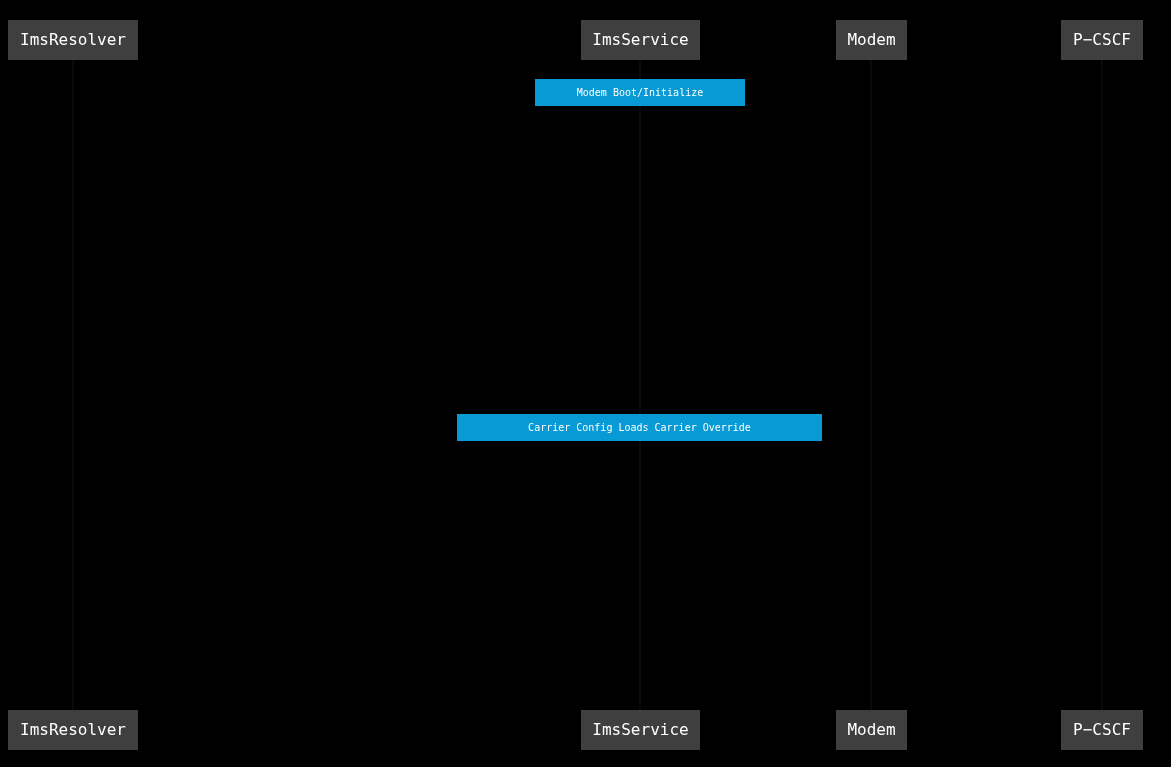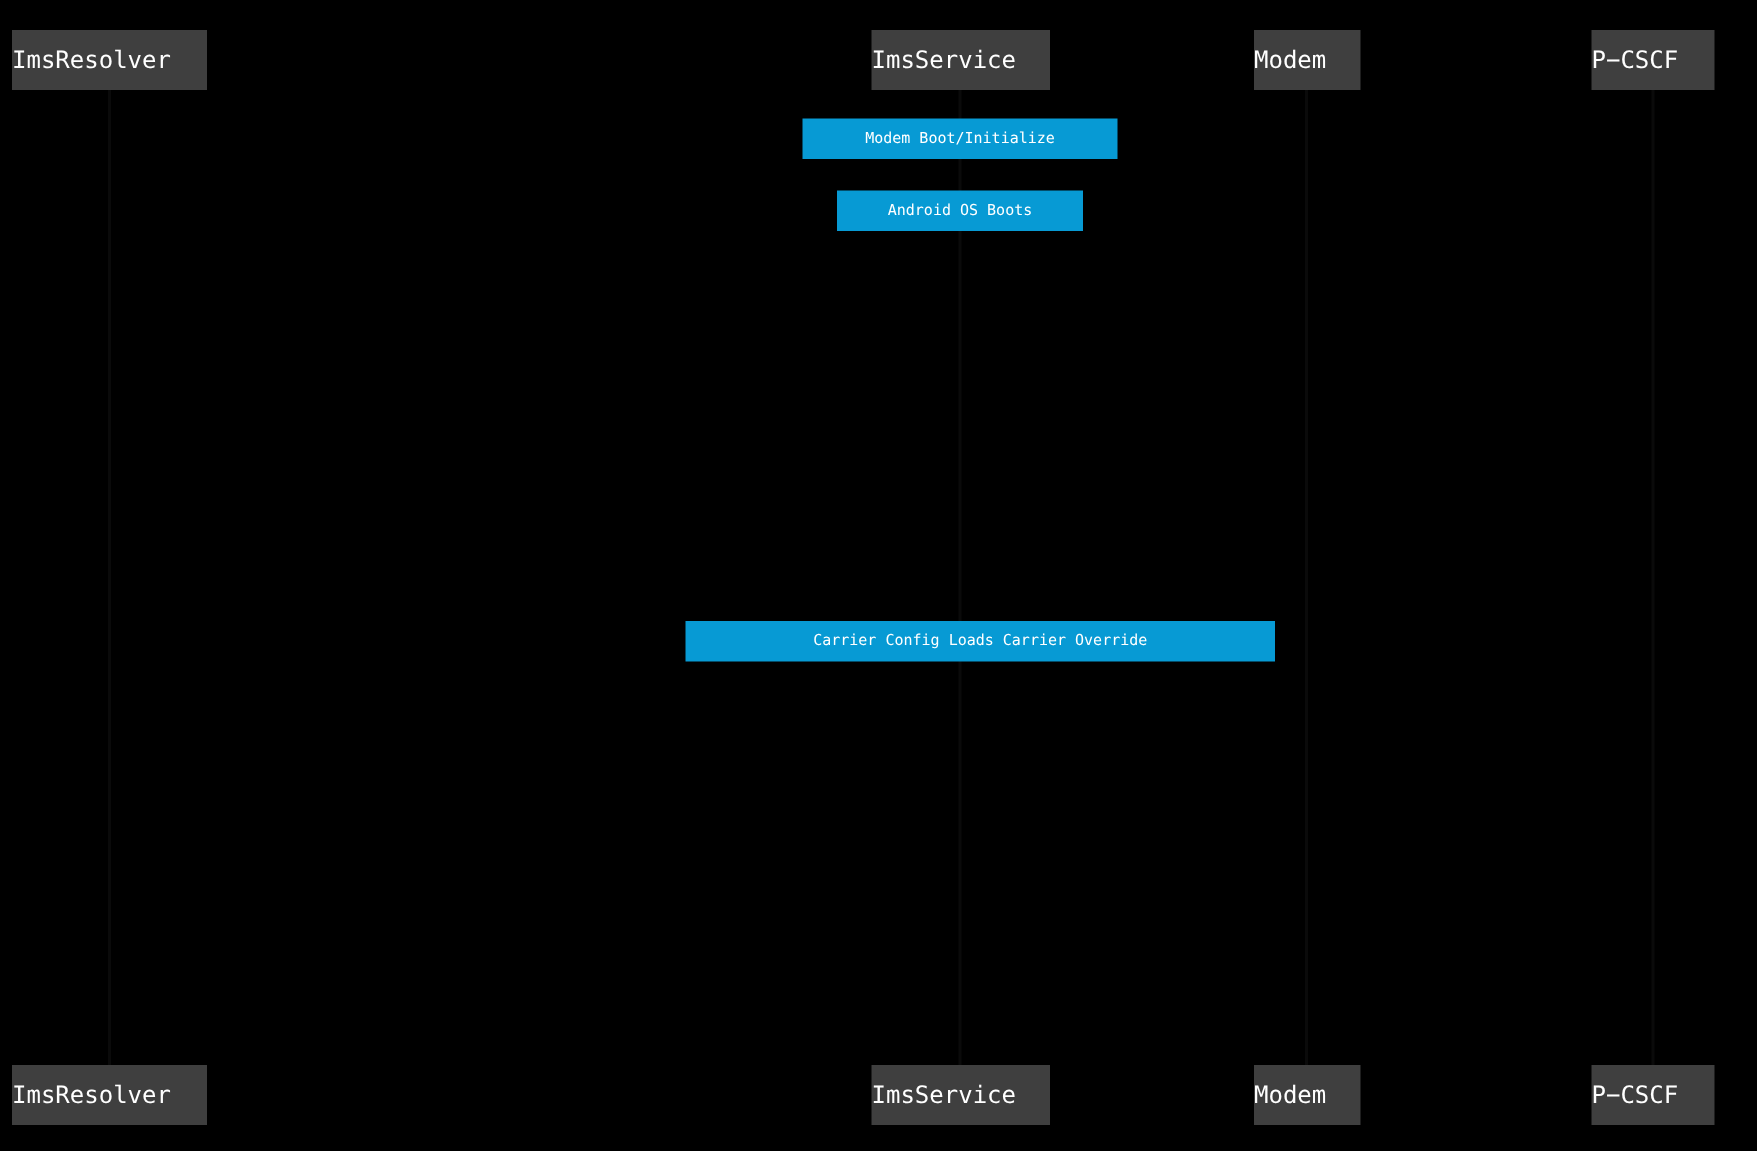--- a/index.html
+++ b/index.html
@@ -35,21 +35,21 @@
   }
 
   
   .participant {
     position: absolute;
     box-sizing: border-box;
     background: #3f3f3f;
     color: #ffffff;
     height: 40px;
     line-height: 40px;
-    text-align: left;
+    text-align: center;
     font-size: 16px;
     font-family: "DejaVu Sans Mono", "Liberation Mono", monospace;
     letter-spacing: 0px;
     white-space: nowrap;
     overflow: hidden;
   }
 
   
   .message {
     position: absolute;
@@ -79,24 +79,23 @@
   <div class="participant" style="left:8px; top:20px; width:130px;">ImsResolver</div>
 
   <div class="participant" style="left:581px; top:20px; width:119px;">ImsService</div>
 
   <div class="participant" style="left:836px; top:20px; width:71px;">Modem</div>
 
   <div class="participant" style="left:1061px; top:20px; width:82px;">P−CSCF</div>
 
   <div class="message" style="left:535px; top:79px; width:210px;">Modem Boot/Initialize</div>
 
-  <div class="message" style="left:558px; top:127px; width:164px;">Android OS Boots</div>
 
 
-  <div class="message" style="left:457px; top:414px; width:393px;">Carrier Config Loads Carrier Override</div>
+  <div class="message" style="left:457px; top:414px; width:365px;">Carrier Config Loads Carrier Override</div>
 
   <div class="participant" style="left:8px; top:710px; width:130px;">ImsResolver</div>
 
   <div class="participant" style="left:581px; top:710px; width:119px;">ImsService</div>
 
   <div class="participant" style="left:836px; top:710px; width:71px;">Modem</div>
 
   <div class="participant" style="left:1061px; top:710px; width:82px;">P−CSCF</div>
 
 </div>

